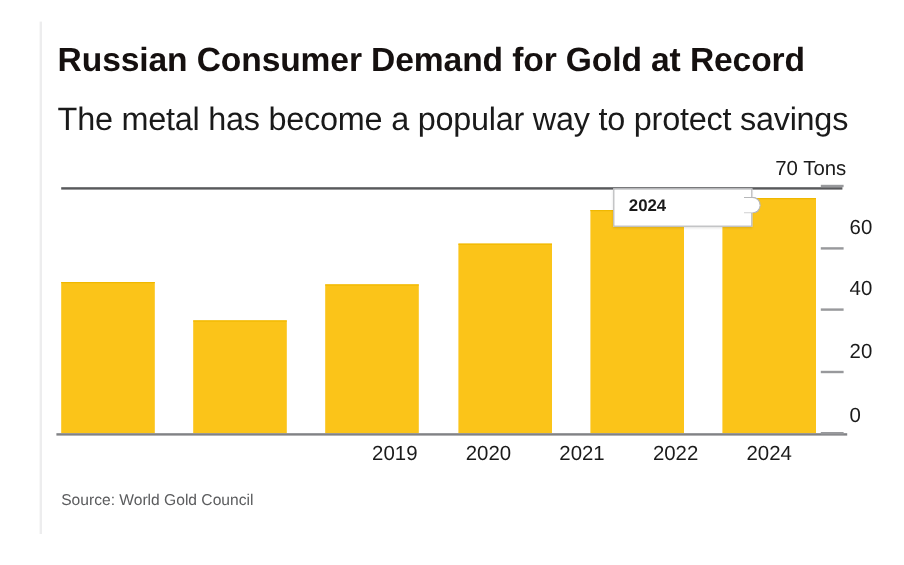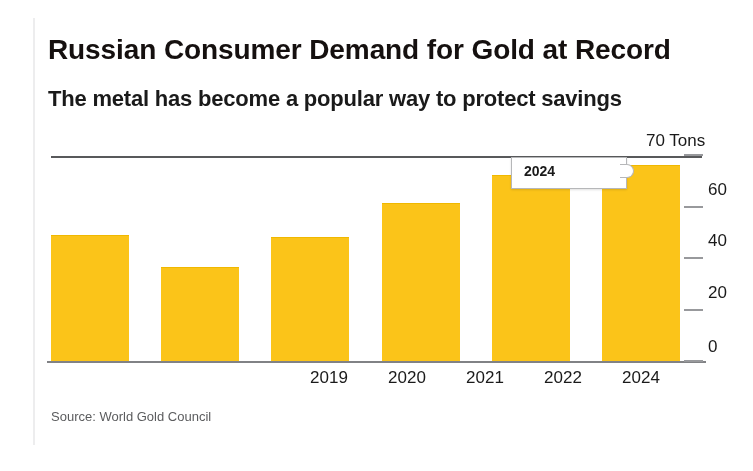--- a/index.html
+++ b/index.html
@@ -40,23 +40,23 @@
     color: #15100f;
     letter-spacing: -0.1px;
     white-space: nowrap;
   }
 
   .subhead {
     position: absolute;
     left: 48px;
     top: 84px;
     width: 690px;
-    font-size: 22px;
+    font-size: 27px;
     line-height: 30px;
-    font-weight: bold;
+    font-weight: normal;
     color: #1a1a1a;
     letter-spacing: -0.2px;
     white-space: nowrap;
   }
 
   
   .plot {
     position: absolute;
     left: 51px;
     top: 155px;

